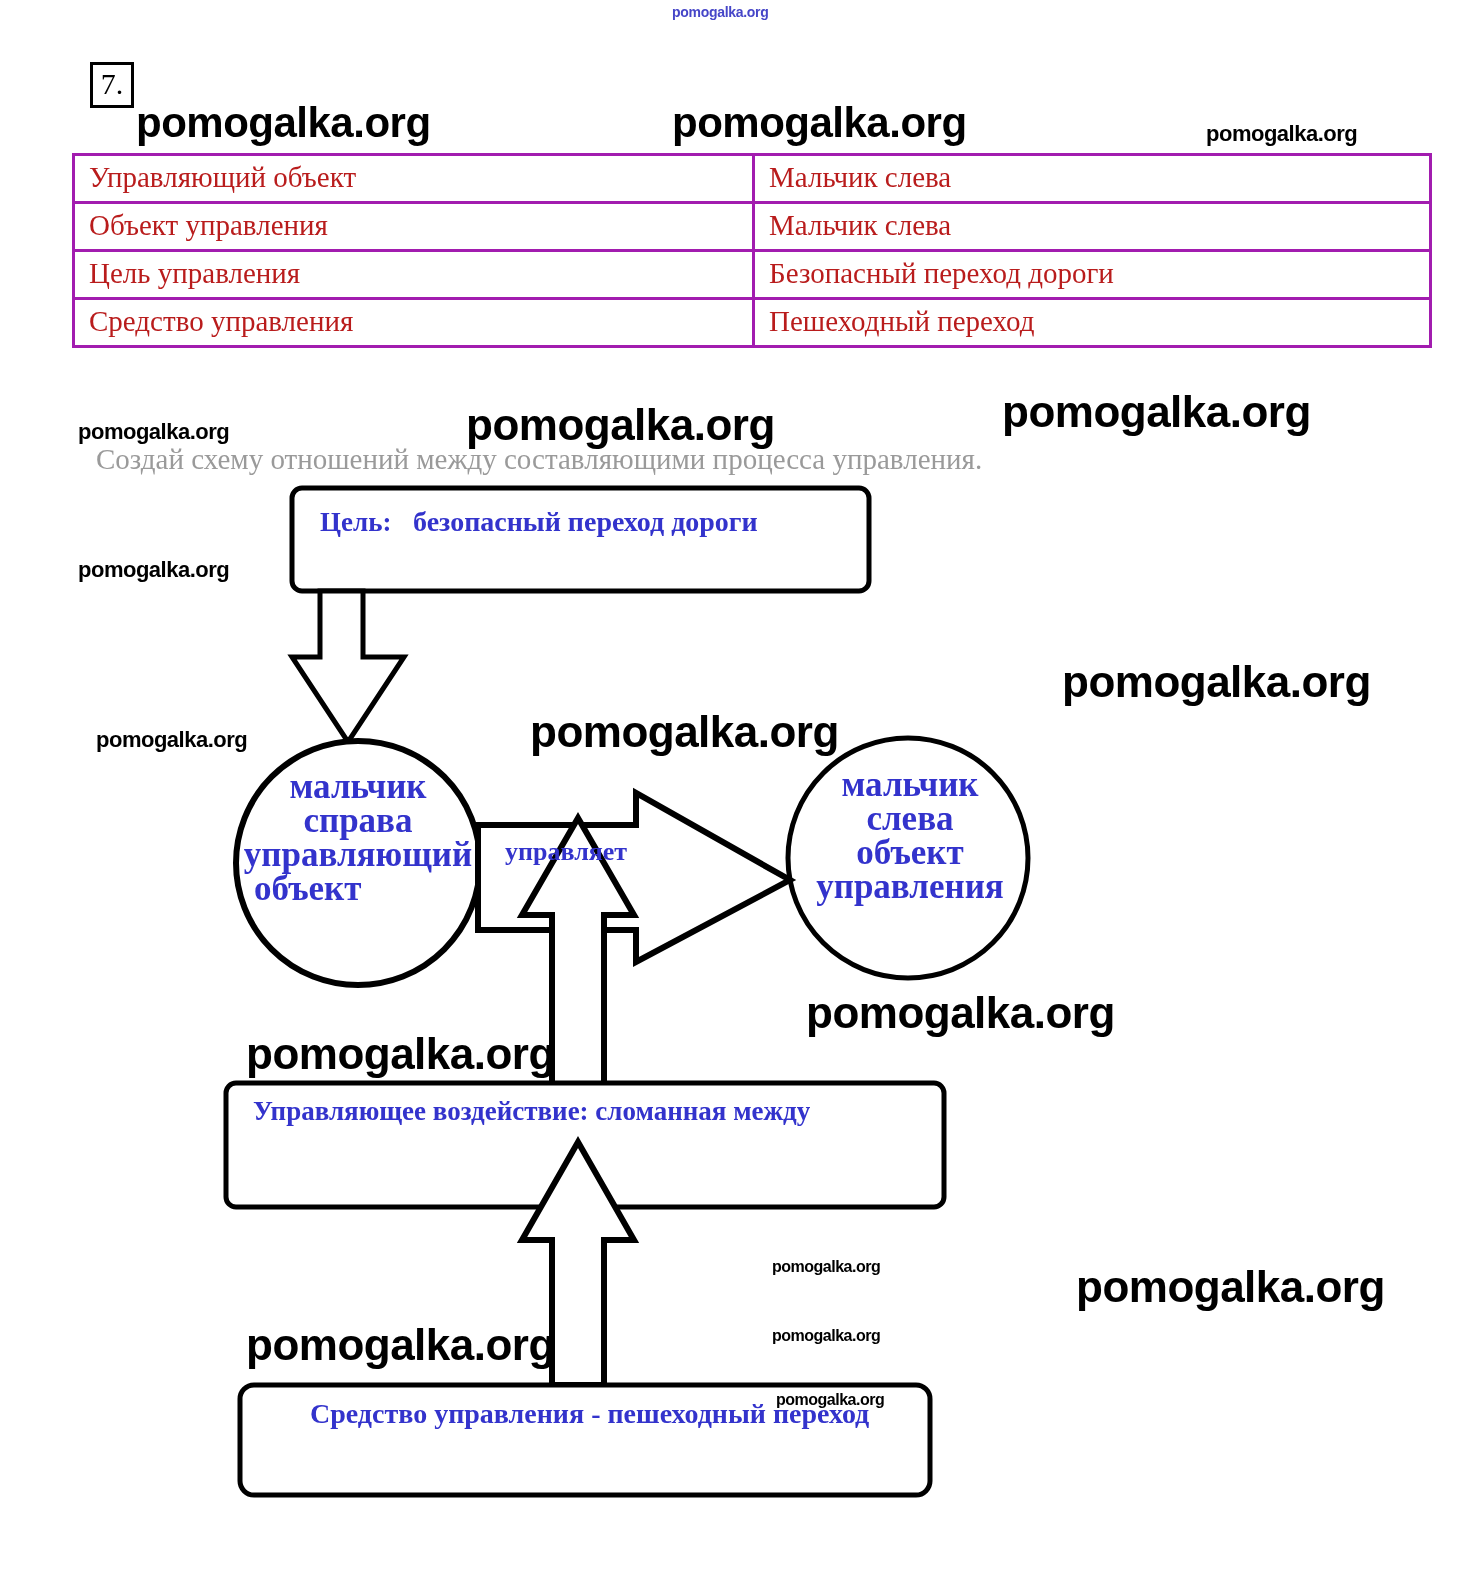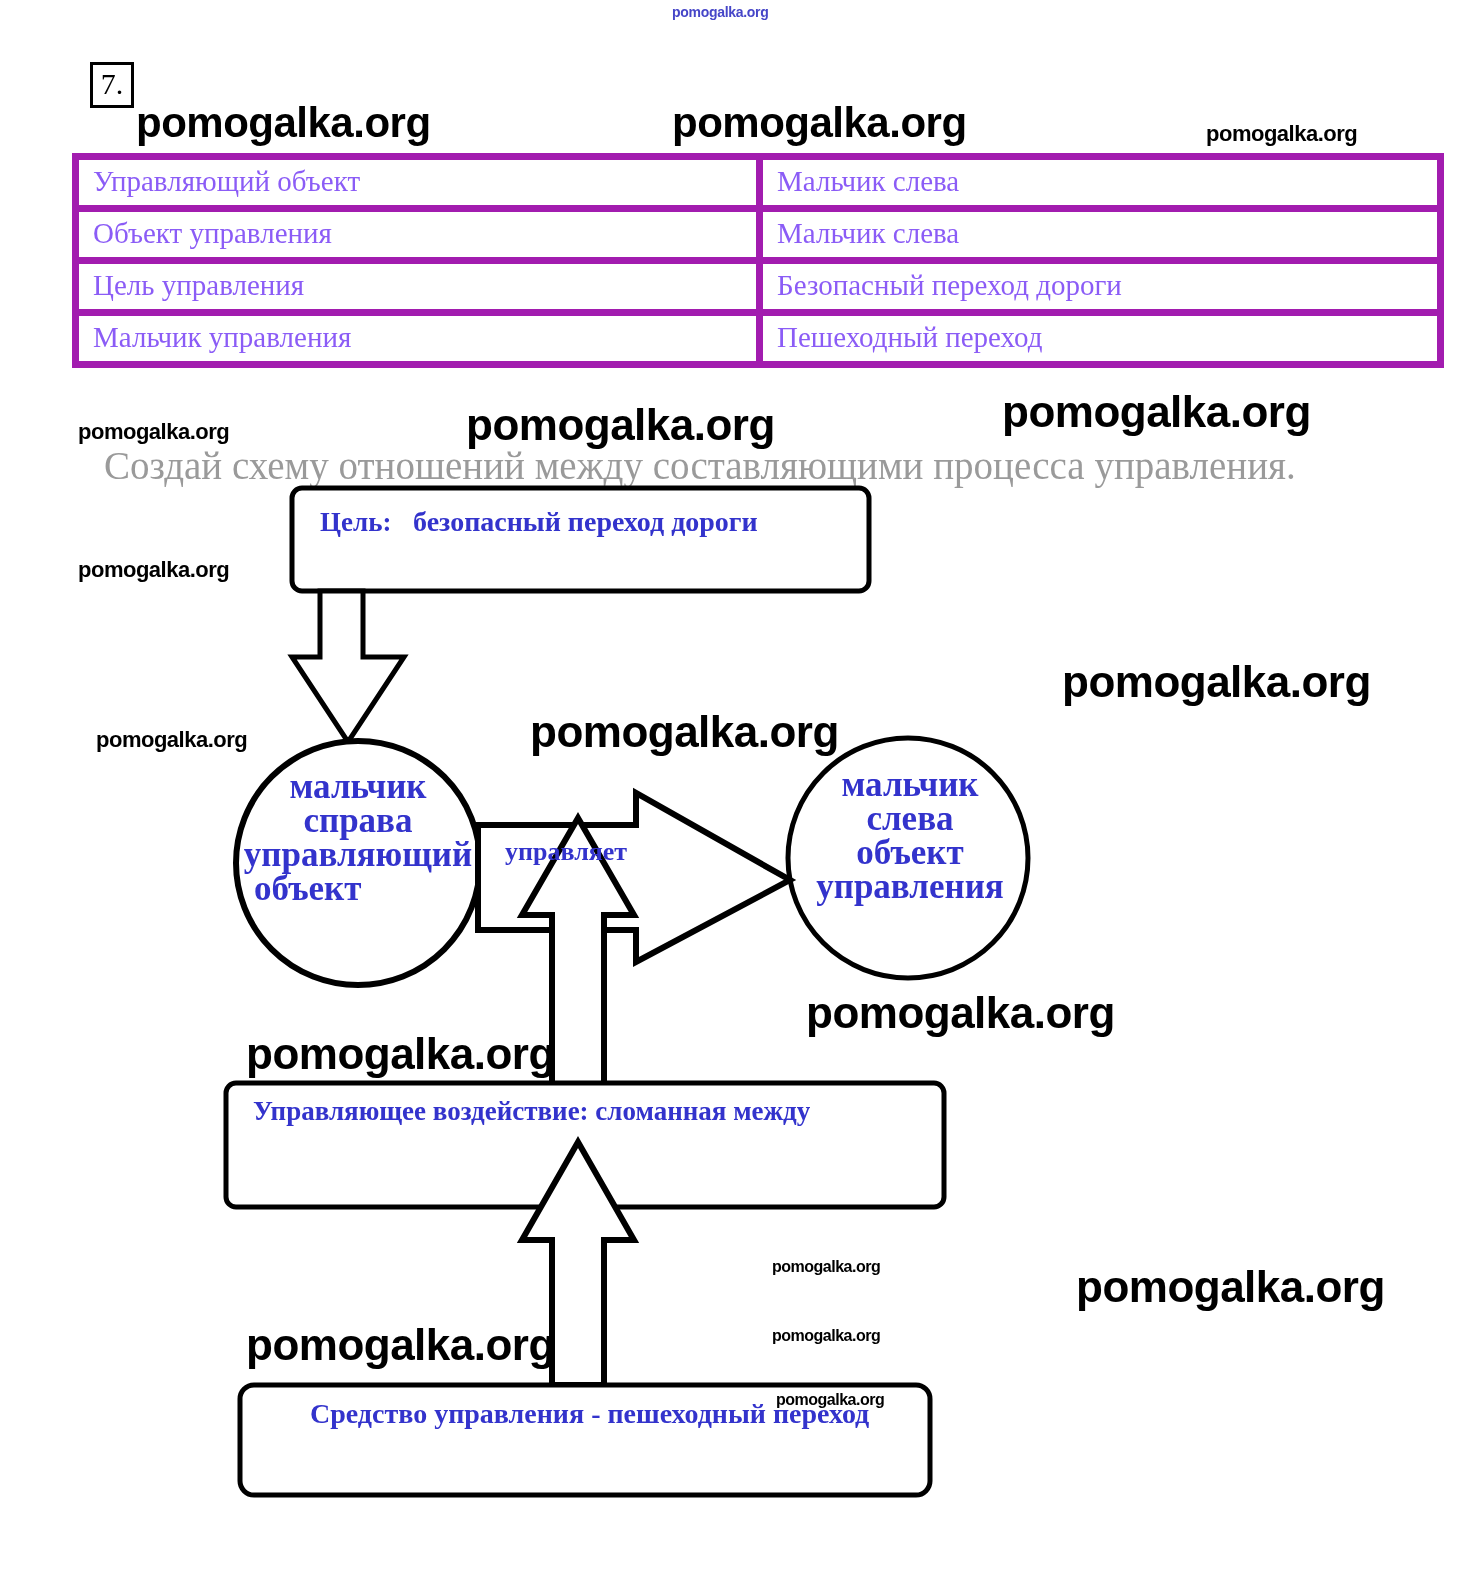--- a/index.html
+++ b/index.html
@@ -55,39 +55,39 @@
   #prop-table {
     position: absolute;
     left: 72px;
     top: 153px;
     width: 1326px;
     border-collapse: collapse;
     table-layout: fixed;
     background: transparent;
   }
   #prop-table td {
-    border: 7px solid #a21caf;
+    border: 3px solid #a21caf;
     height: 40px;
     padding: 1px 0 4px 14px;
     font-family: "Liberation Serif", serif;
     font-size: 29px;
-    color: #8b5cf6;
+    color: #b91c1c;
     vertical-align: middle;
     line-height: 1.05;
   }
   #prop-table td.col-left  { width: 663px; }
   #prop-table td.col-right { width: 660px; }
 
   
   #instruction {
     position: absolute;
-    left: 104px;
+    left: 96px;
     top: 443px;
     font-family: "Liberation Serif", serif;
-    font-size: 39px;
+    font-size: 29px;
     color: #9a9a9a;
     white-space: nowrap;
   }
 
   
   #diagram {
     position: absolute;
     left: 0;
     top: 470px;
     width: 1460px;
@@ -137,21 +137,21 @@
     </tr>
     <tr>
       <td class="col-left">Объект управления</td>
       <td class="col-right">Мальчик слева</td>
     </tr>
     <tr>
       <td class="col-left">Цель управления</td>
       <td class="col-right">Безопасный переход дороги</td>
     </tr>
     <tr>
-      <td class="col-left">Мальчик управления</td>
+      <td class="col-left">Средство управления</td>
       <td class="col-right">Пешеходный переход</td>
     </tr>
   </tbody>
 </table>
 
 <div id="instruction">Создай схему отношений между составляющими процесса управления.</div>
 
 <div id="diagram">
 
   <svg width="1460" height="1050" viewBox="0 0 1460 1050">

